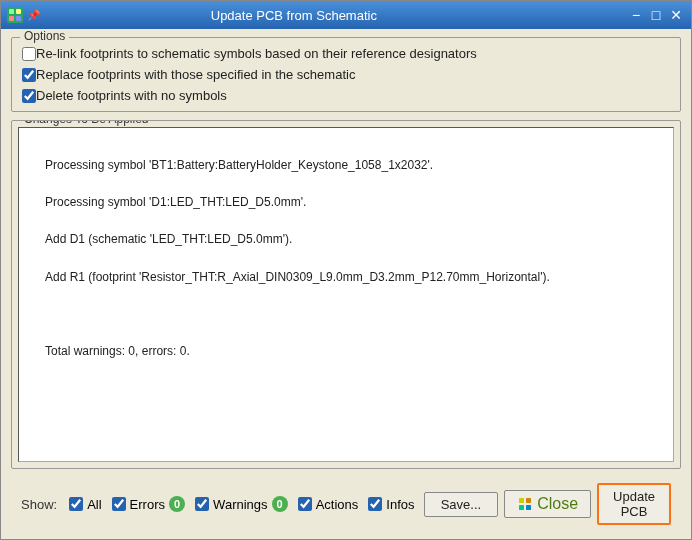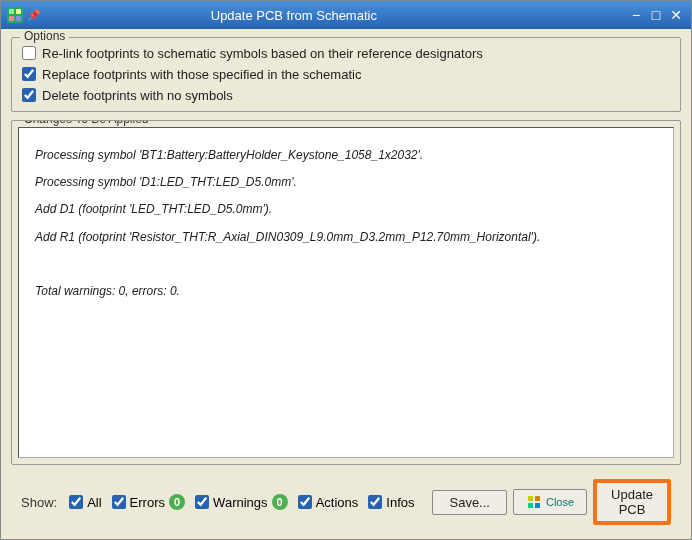--- a/index.html
+++ b/index.html
@@ -104,22 +104,21 @@
       top: -9px;
       left: 8px;
       background: #ece9d8;
       padding: 0 4px;
       font-size: 12px;
       color: #333;
     }
 
     .checkbox-row {
       display: flex;
-      align-items: flex-start;
-      gap: 6px;
+      align-items: center;
       margin-bottom: 6px;
     }
 
     .checkbox-row:last-child {
       margin-bottom: 0;
     }
 
     .checkbox-row input[type="checkbox"] {
       width: 14px;
       height: 14px;
@@ -161,22 +160,21 @@
       margin-top: 4px;
       background: white;
       border: 1px inset #aaa;
       margin: 6px;
       font-size: 12px;
       color: #222;
       line-height: 1.6;
     }
 
     .changes-content p {
-      margin: 8px;
-      font-style: italic;
+      margin: 18px;
     }
 
     .bottom-bar {
       flex-shrink: 0;
       padding: 6px 10px;
       display: flex;
       flex-direction: row;
       gap: 6px;
     }
 
@@ -229,31 +227,31 @@
       font-size: 13px;
       color: #222;
     }
 
     .close-btn {
       padding: 4px 12px;
       background: #f0ede5;
       border: 1px solid #888;
       border-radius: 2px;
       cursor: pointer;
-      font-size: 11px;
-      color: #0f766e;
+      font-size: 16px;
+      color: #4d7c0f;
       display: flex;
       align-items: center;
       gap: 4px;
     }
 
     .update-pcb-btn {
       padding: 4px 14px;
       background: #f0ede5;
-      border: 4px solid #f97316;
+      border: 2px solid #f97316;
       border-radius: 2px;
       cursor: pointer;
       font-size: 13px;
       color: #222;
     }
 
     .divider-row {
       display: flex;
       justify-content: space-between;
       align-items: center;
@@ -308,21 +306,21 @@
         <input type="checkbox" id="delete" checked="" style="">
         <label class="checkbox-label" for="delete">Delete footprints with no symbols</label>
       </div>
     </div>
 
     <div class="changes-box">
       <span class="changes-label">Changes To Be Applied</span>
       <div class="changes-content">
         <p>Processing symbol 'BT1:Battery:BatteryHolder_Keystone_1058_1x2032'.</p>
         <p>Processing symbol 'D1:LED_THT:LED_D5.0mm'.</p>
-        <p>Add D1 (footprint 'LED_THT:LED_D5.0mm').</p>
+        <p>Add D1 (schematic 'LED_THT:LED_D5.0mm').</p>
         <p>Add R1 (footprint 'Resistor_THT:R_Axial_DIN0309_L9.0mm_D3.2mm_P12.70mm_Horizontal').</p>
         <p>&nbsp;</p>
         <p>Total warnings: 0, errors: 0.</p>
       </div>
     </div>
 
     <div class="bottom-bar">
       <div class="divider-row">
         <div class="show-save-area">
           <span class="show-label">Show:</span>

